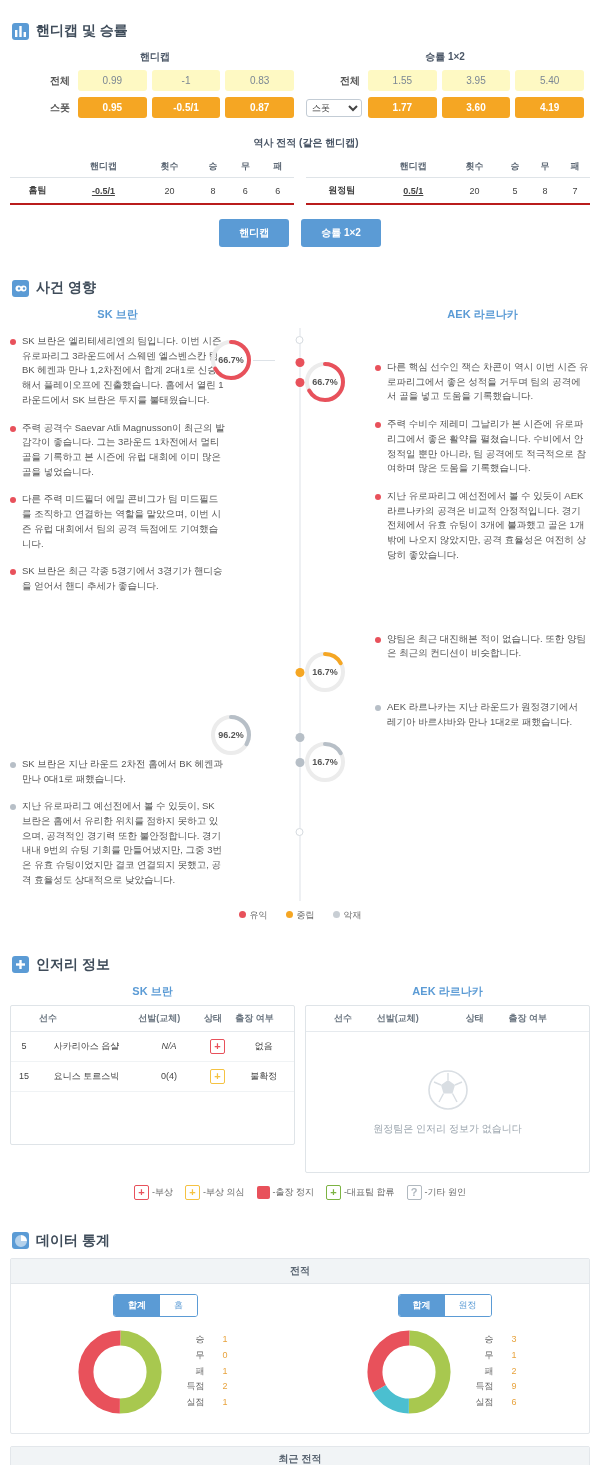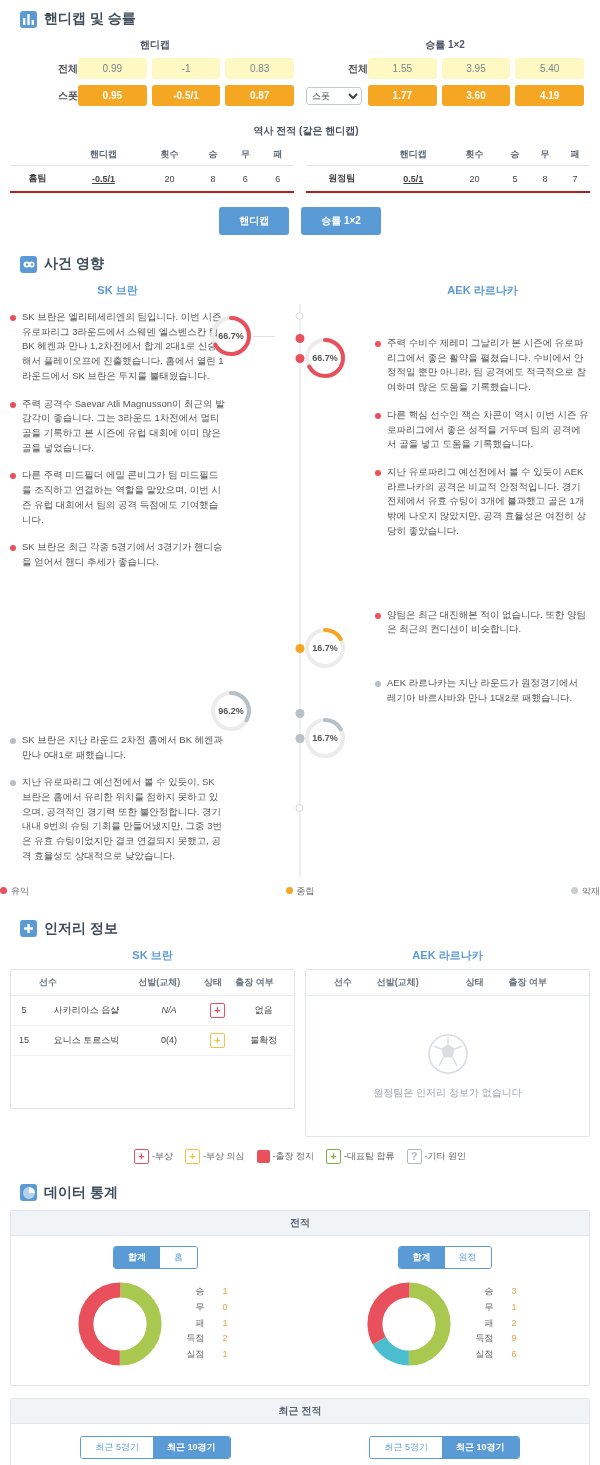--- a/index.html
+++ b/index.html
@@ -7,35 +7,35 @@
     margin: 0; padding: 0;
     width: 600px;
     background: #ffffff;
     font-family: "Liberation Sans", sans-serif;
     color: #333;
   }
   body { width: 600px; }
 
   .section-title {
     display: flex; align-items: center; gap: 7px;
-    padding: 10px 12px 8px 20px;
-    font-size: 14px; font-weight: bold; color: #3f4c5a;
+    padding: 10px 12px 8px 12px;
+    font-size: 14px; font-weight: bold; color: #3f4c5a; margin-top: 12px;
   }
   .section-title .ttl { font-size: 14px; }
 
   
   .hd-wrap { display: flex; padding: 0 10px; }
   .hd-col { flex: 1; padding: 0 6px; }
   .hd-head {
     text-align: center; font-size: 10px; font-weight: bold;
     color: #4a5666; padding: 2px 0 6px 0;
   }
   .hd-row { display: flex; align-items: center; margin-bottom: 6px; }
   .hd-label {
-    width: 62px; text-align: right; 
+    width: 62px; text-align: right; padding-right: 8px;
     font-size: 10px; color: #555; font-weight: bold;
   }
   .hd-cells { flex: 1; display: flex; gap: 5px; }
   .cell {
     flex: 1; text-align: center; font-size: 10px;
     padding: 5px 0; border-radius: 3px;
     background: #fef9c3; color: #7b8794;
   }
   .cell.orange { background: #f5a623; color: #fff; font-weight: bold; }
   .sel-wrap { width: 62px; padding-right: 6px; display: flex; justify-content: flex-end; }
@@ -116,21 +116,21 @@
   .ring .lbl {
     position: absolute; inset: 0; display: flex;
     align-items: center; justify-content: center;
     font-size: 9px; font-weight: bold; color: #555;
   }
   .ring-connector {
     position: absolute; height: 1px; background: #dde2e7;
   }
 
   .legend {
-    display: flex; justify-content: space-between; gap: 18px;
+    display: flex; justify-content: center; gap: 18px;
     padding: 8px 0 12px 0; font-size: 9px; color: #666;
   }
   .legend span.b { display: inline-block; width: 7px; height: 7px; border-radius: 50%; margin-right: 4px; }
 
   
   .inj-wrap { display: flex; gap: 10px; padding: 0 10px; }
   .inj-col { flex: 1; }
   .inj-team {
     text-align: center; font-size: 11px; font-weight: bold;
     color: #5b9bd5; padding: 2px 0 6px 0;
@@ -417,25 +417,25 @@
         <circle cx="22" cy="22" r="18" fill="none" stroke="#b7bfc7" stroke-width="4" stroke-dasharray="18.9 113.1" stroke-linecap="round" transform="rotate(-90 22 22)"></circle>
       </svg>
       <div class="lbl">16.7%</div>
     </div>
   </div>
 
   <div class="ev-side">
     <div style="height:26px"></div>
     <div class="ev-item">
       <span class="ev-dot dot-red"></span>
+      <span class="ev-text">다른 핵심 선수인 잭슨 차콘이 역시 이번 시즌 유로파리그에서 좋은 성적을 거두며 팀의 공격에서 골을 넣고 도움을 기록했습니다.</span>
+    </div>
+    <div class="ev-item">
+      <span class="ev-dot dot-red"></span>
       <span class="ev-text">주력 수비수 제레미 그날리가 본 시즌에 유로파리그에서 좋은 활약을 펼쳤습니다. 수비에서 안정적일 뿐만 아니라, 팀 공격에도 적극적으로 참여하며 많은 도움을 기록했습니다.</span>
-    </div>
-    <div class="ev-item">
-      <span class="ev-dot dot-red"></span>
-      <span class="ev-text">다른 핵심 선수인 잭슨 차콘이 역시 이번 시즌 유로파리그에서 좋은 성적을 거두며 팀의 공격에서 골을 넣고 도움을 기록했습니다.</span>
     </div>
     <div class="ev-item">
       <span class="ev-dot dot-red"></span>
       <span class="ev-text">지난 유로파리그 예선전에서 볼 수 있듯이 AEK 라르나카의 공격은 비교적 안정적입니다. 경기 전체에서 유효 슈팅이 3개에 불과했고 골은 1개밖에 나오지 않았지만, 공격 효율성은 여전히 상당히 좋았습니다.</span>
     </div>
     <div style="height:56px"></div>
     <div class="ev-item">
       <span class="ev-dot dot-red"></span>
       <span class="ev-text">양팀은 최근 대진해본 적이 없습니다. 또한 양팀은 최근의 컨디션이 비슷합니다.</span>
     </div>

